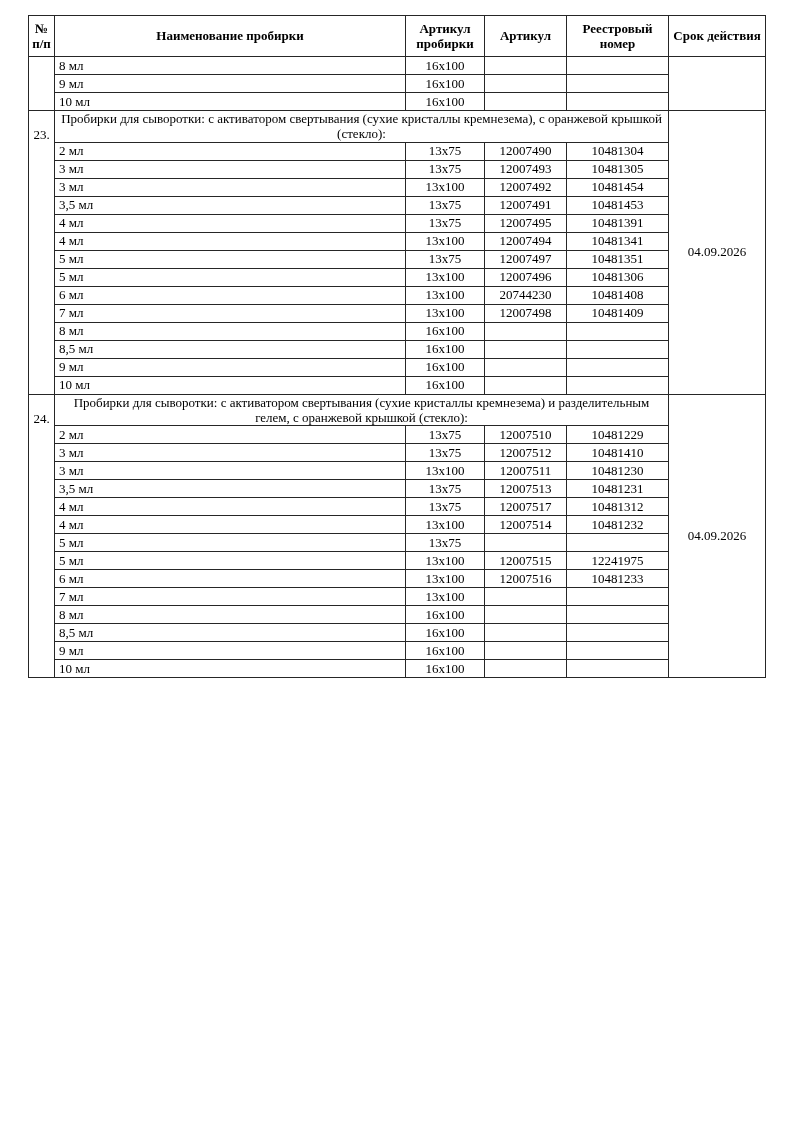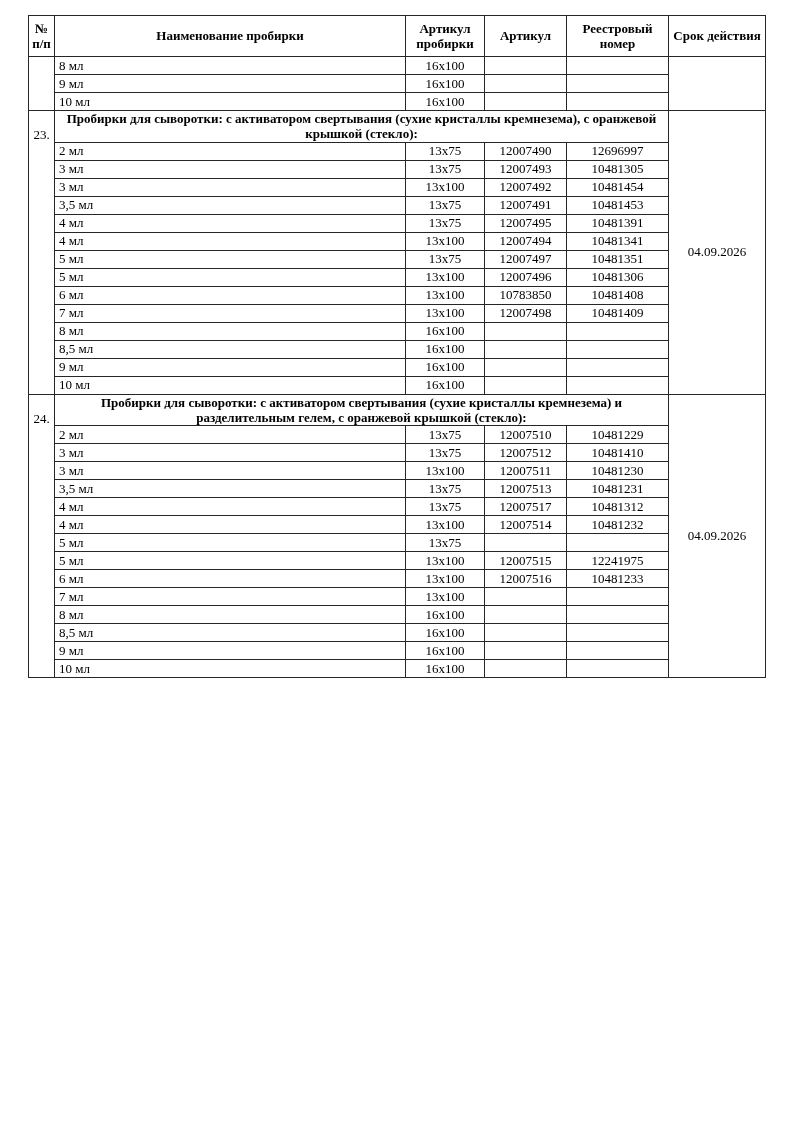--- a/index.html
+++ b/index.html
@@ -44,21 +44,21 @@
   td.name-cell {
     text-align: left;
     padding-left: 4px;
     vertical-align: middle;
   }
   td.center-cell {
     text-align: center;
     vertical-align: middle;
   }
   td.section-cell {
-    font-weight: bold;
+    font-weight: normal;
     text-align: center;
     vertical-align: middle;
     height: 30px;
     line-height: 1.18;
     white-space: normal;
     padding: 0 6px;
   }
   td.num-cell {
     text-align: center;
     vertical-align: top;
@@ -117,21 +117,21 @@
         </tr>
         <tr>
           <td class="num-cell" rowspan="15">23.</td>
           <td class="section-cell" colspan="4">Пробирки для сыворотки: с активатором свертывания (сухие кристаллы кремнезема), с оранжевой крышкой (стекло):</td>
           <td class="term-cell" rowspan="15">04.09.2026</td>
         </tr>
         <tr class="data-row">
           <td class="name-cell">2 мл</td>
           <td class="center-cell">13x75</td>
           <td class="center-cell">12007490</td>
-          <td class="center-cell">12696997</td>
+          <td class="center-cell">10481304</td>
         </tr>
         <tr class="data-row">
           <td class="name-cell">3 мл</td>
           <td class="center-cell">13x75</td>
           <td class="center-cell">12007493</td>
           <td class="center-cell">10481305</td>
         </tr>
         <tr class="data-row">
           <td class="name-cell">3 мл</td>
           <td class="center-cell">13x100</td>
@@ -164,21 +164,21 @@
         </tr>
         <tr class="data-row">
           <td class="name-cell">5 мл</td>
           <td class="center-cell">13x100</td>
           <td class="center-cell">12007496</td>
           <td class="center-cell">10481306</td>
         </tr>
         <tr class="data-row">
           <td class="name-cell">6 мл</td>
           <td class="center-cell">13x100</td>
-          <td class="center-cell">10783850</td>
+          <td class="center-cell">20744230</td>
           <td class="center-cell">10481408</td>
         </tr>
         <tr class="data-row">
           <td class="name-cell">7 мл</td>
           <td class="center-cell">13x100</td>
           <td class="center-cell">12007498</td>
           <td class="center-cell">10481409</td>
         </tr>
         <tr class="data-row">
           <td class="name-cell">8 мл</td>

